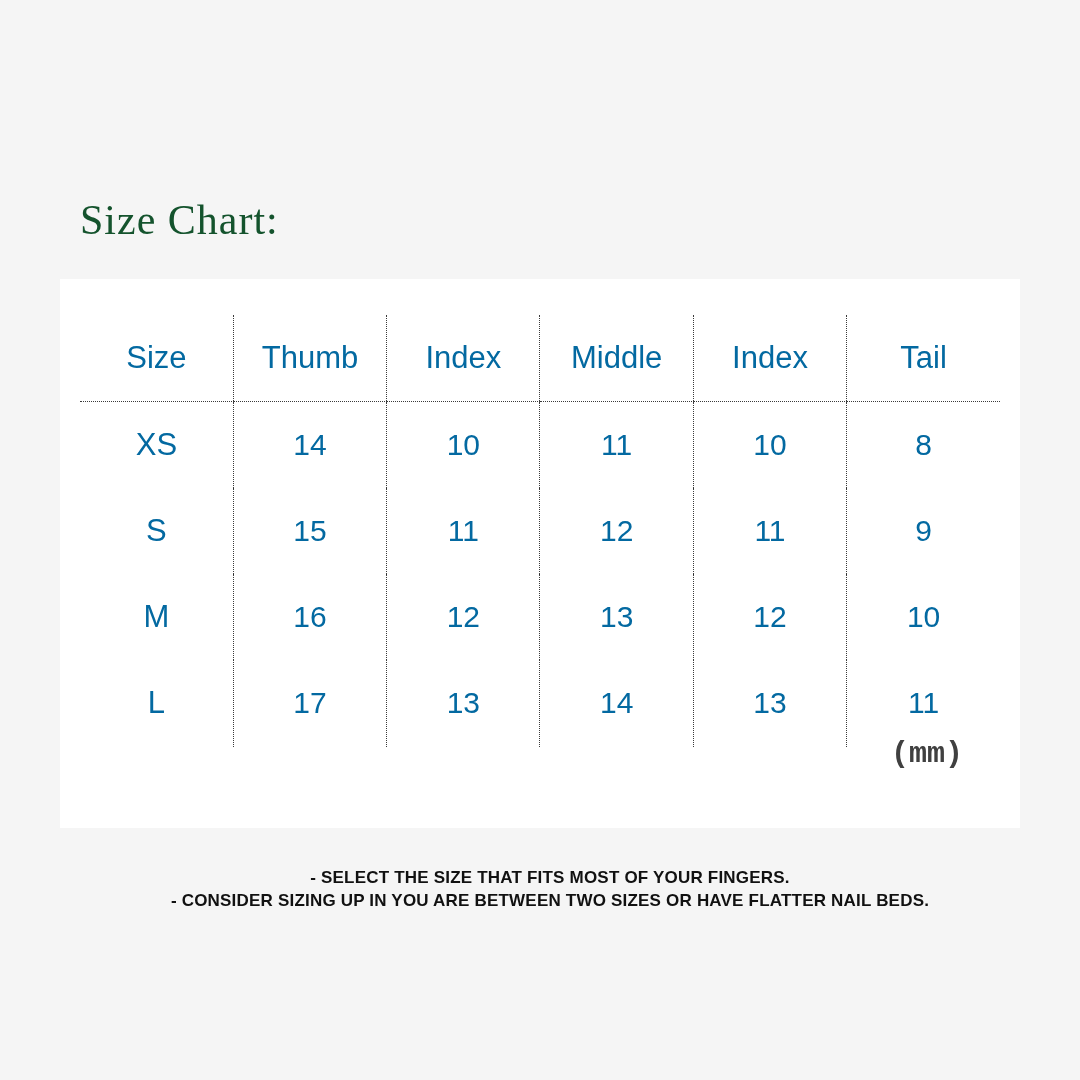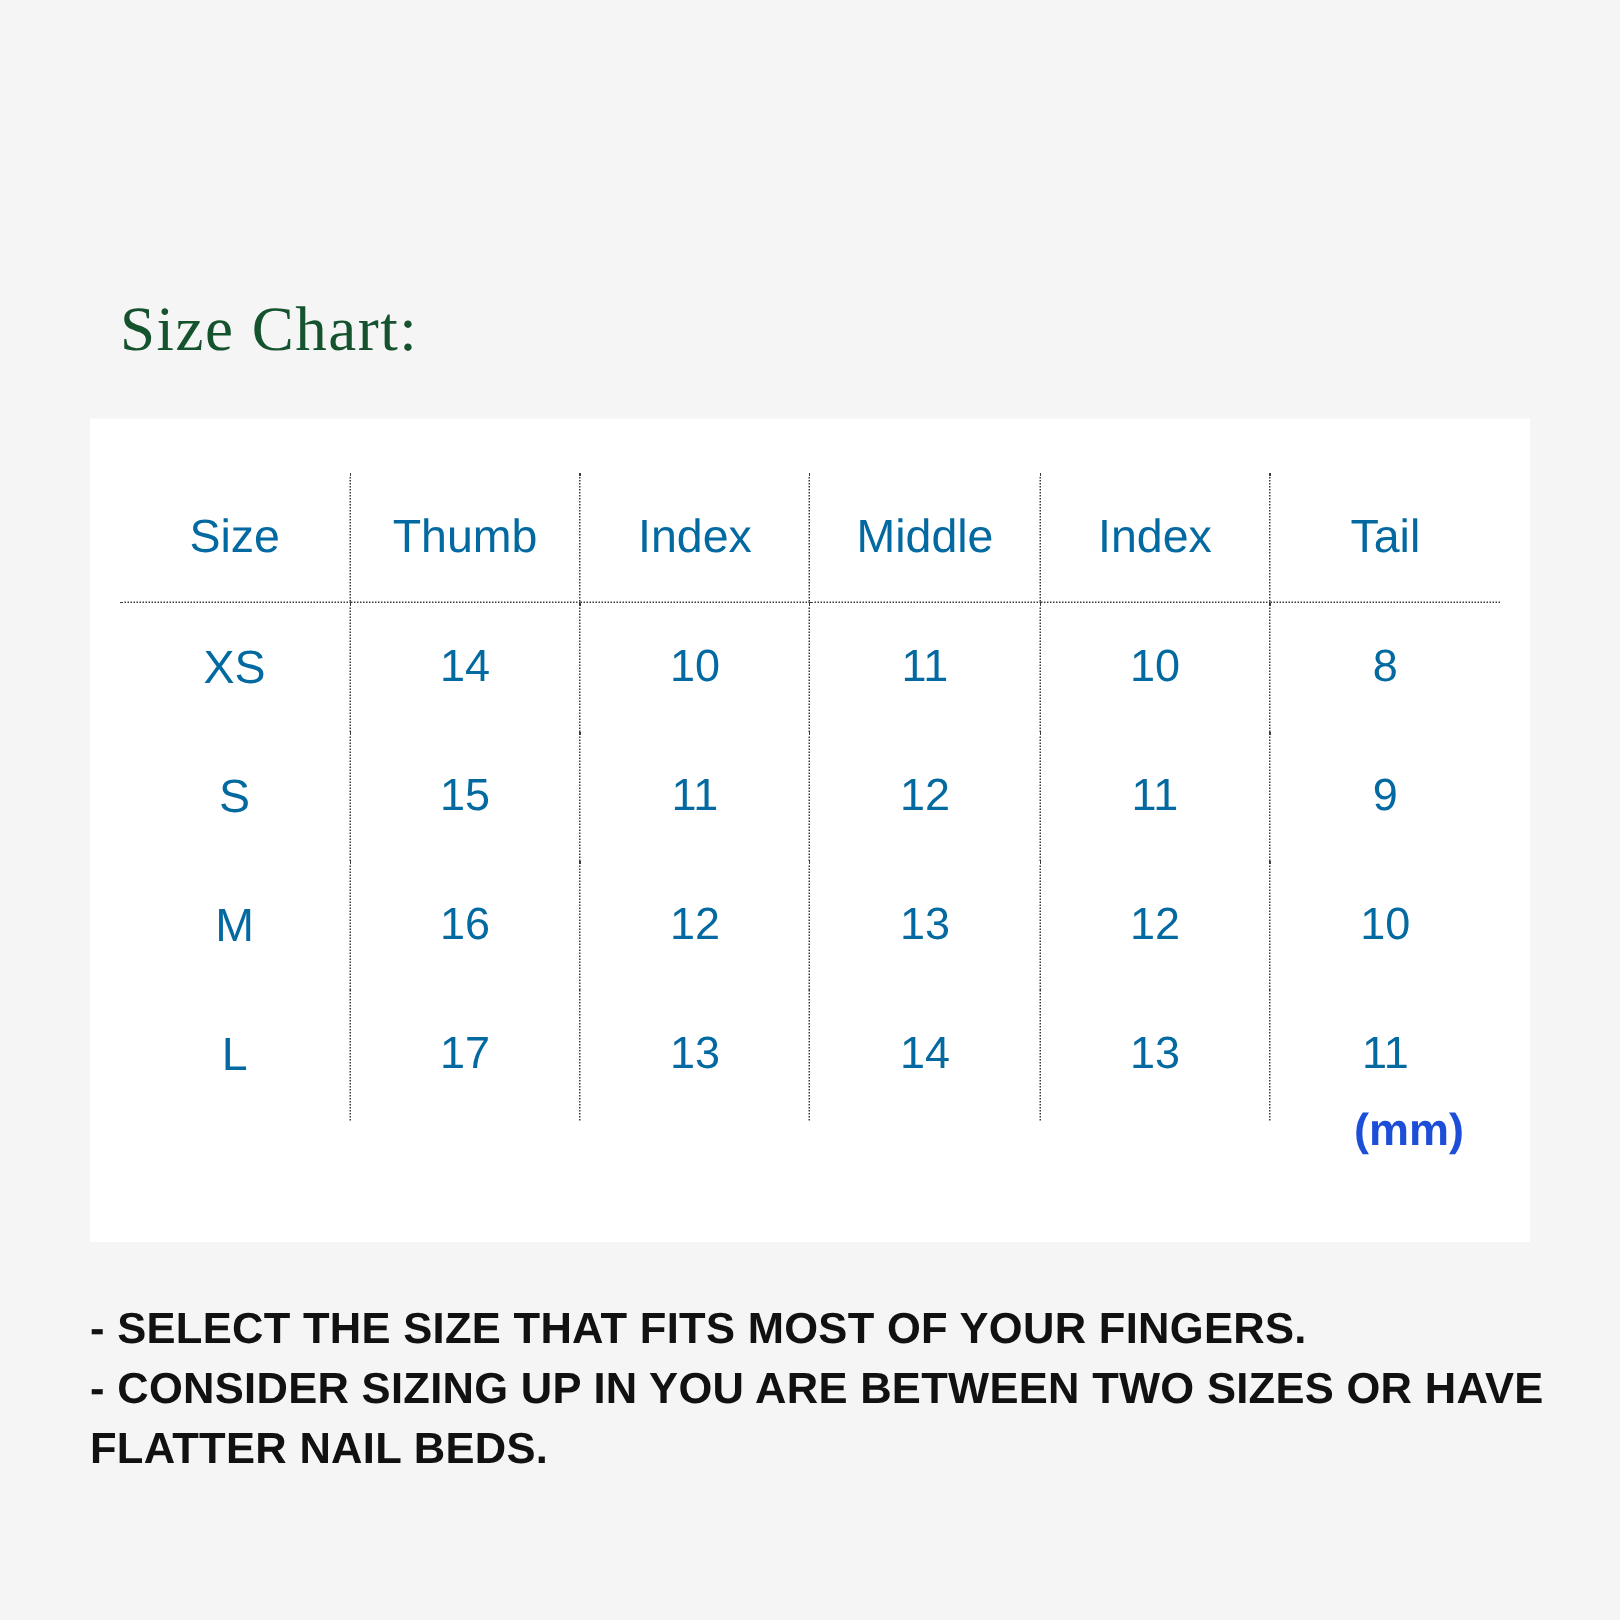--- a/index.html
+++ b/index.html
@@ -80,37 +80,39 @@
     font-size: 31px;
     font-weight: normal;
   }
 
   table.size-table tr.last-row td {
     padding-bottom: 2px;
   }
 
   .unit-note {
     position: absolute;
-    right: 44px;
+    right: 57px;
     top: 458px;
     font-size: 30px;
     font-weight: bold;
-    color: #1d4ed8;
+    color: #404040;
+    font-family: Liberation Mono, monospace;
   }
 
   .notes {
     position: absolute;
     left: 60px;
     top: 866px;
     width: 980px;
-    font-size: 29px;
+    font-size: 17px;
     font-weight: bold;
     line-height: 1.38;
     letter-spacing: 0.2px;
     color: #111111;
+    text-align: center;
   }
   .notes div {
     white-space: pre-wrap;
   }
 </style>
 </head>
 <body>
 
 <div class="page">
 

